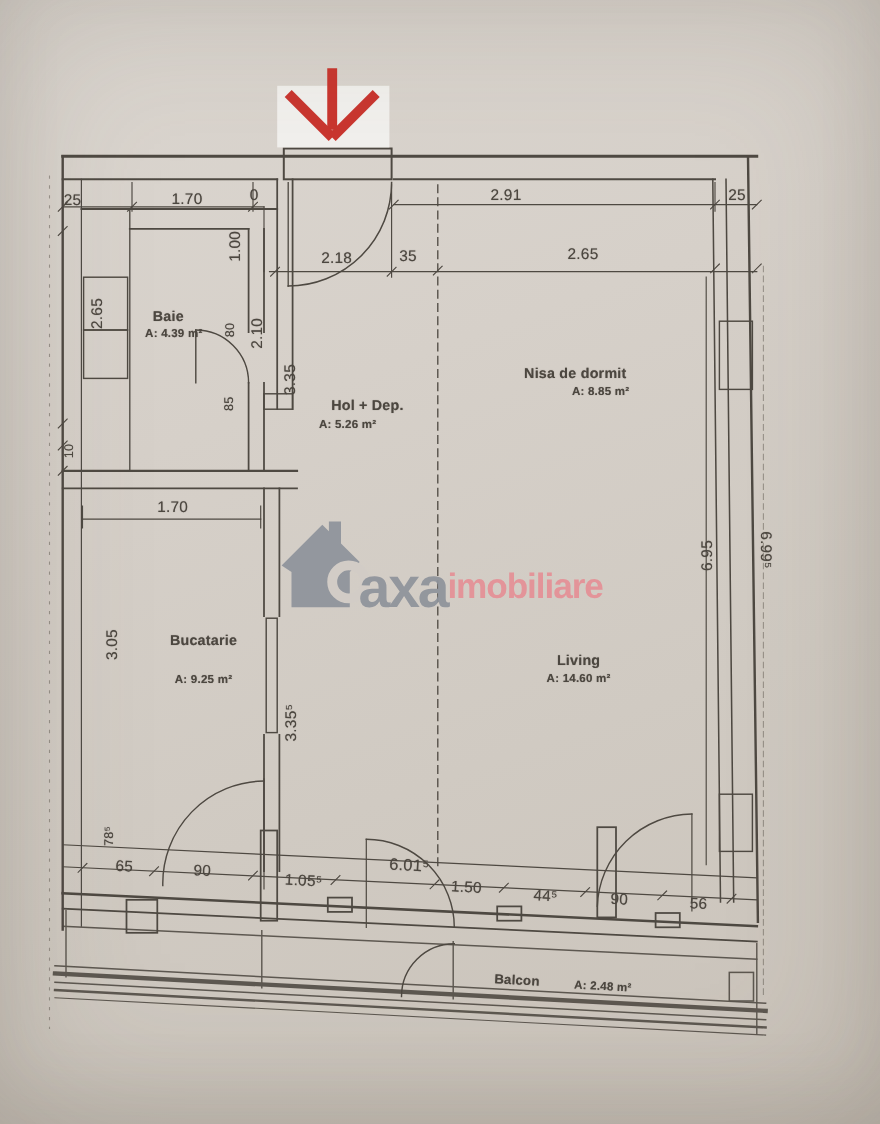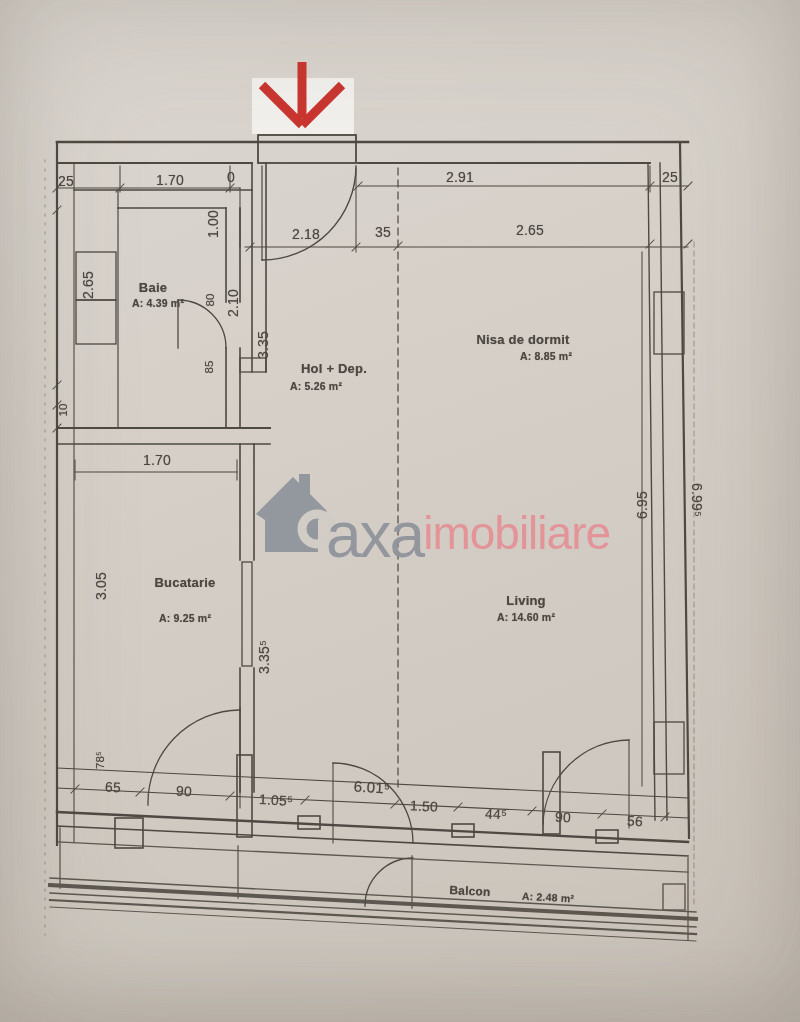--- a/index.html
+++ b/index.html
@@ -14,22 +14,22 @@
        font-size:14px;color:#4b453d;white-space:nowrap;
        text-shadow:0 0 .9px rgba(75,69,61,.6);letter-spacing:.2px;}
   .v  {transform:translate(-50%,-50%) rotate(-90deg);}
   .vr {transform:translate(-50%,-50%) rotate(90deg);}
   .s  {transform:translate(-50%,-50%) rotate(3deg);}
   .room{font-weight:700;font-size:13px;}
   .area{font-weight:700;font-size:10.5px;}
   .small{font-size:11.5px;}
   .big{font-size:15px;}
   .wm{position:absolute;left:252px;top:476px;height:78px;display:flex;align-items:center;opacity:.93;}
-  .wm-axa{font-size:64px;font-weight:400;color:#8f949d;letter-spacing:-2px;line-height:1;margin-left:-4px;margin-top:39px;}
-  .wm-imo{font-size:46px;font-weight:400;color:#ee8f96;letter-spacing:-1px;line-height:1;margin-top:36px;}
+  .wm-axa{font-size:52px;font-weight:700;color:#8f949d;letter-spacing:-2px;line-height:1;margin-left:-4px;margin-top:39px;}
+  .wm-imo{font-size:32px;font-weight:700;color:#ee8f96;letter-spacing:-1px;line-height:1;margin-top:36px;}
 </style>
 </head>
 <body>
 
 <div class="page">
   <div class="scan">
 
     <svg width="800" height="1022" viewBox="0 0 800 1022">
       <g stroke="#4d473f" fill="none" stroke-linecap="square">
 
@@ -164,21 +164,21 @@
     <div class="lbl area" style="left:526px;top:617px">A: 14.60 m²</div>
     <div class="lbl room s" style="left:470px;top:891px;font-size:12px">Balcon</div>
     <div class="lbl area s" style="left:548px;top:897px">A: 2.48 m²</div>
 
     <div class="lbl" style="left:66px;top:181px">25</div>
     <div class="lbl" style="left:170px;top:180px">1.70</div>
     <div class="lbl" style="left:231px;top:177px">0</div>
     <div class="lbl" style="left:460px;top:177px">2.91</div>
     <div class="lbl" style="left:670px;top:177px">25</div>
     <div class="lbl" style="left:306px;top:234px">2.18</div>
-    <div class="lbl" style="left:383px;top:232px">35</div>
+    <div class="lbl" style="left:371px;top:232px">35</div>
     <div class="lbl" style="left:530px;top:230px">2.65</div>
 
     <div class="lbl v" style="left:213px;top:224px">1.00</div>
     <div class="lbl v" style="left:88px;top:285px">2.65</div>
     <div class="lbl v small" style="left:210px;top:300px">80</div>
     <div class="lbl v" style="left:233px;top:303px">2.10</div>
     <div class="lbl v small" style="left:209px;top:367px">85</div>
     <div class="lbl v" style="left:263px;top:345px">3.35</div>
     <div class="lbl v small" style="left:63px;top:410px">10</div>
     <div class="lbl v" style="left:101px;top:586px">3.05</div>

